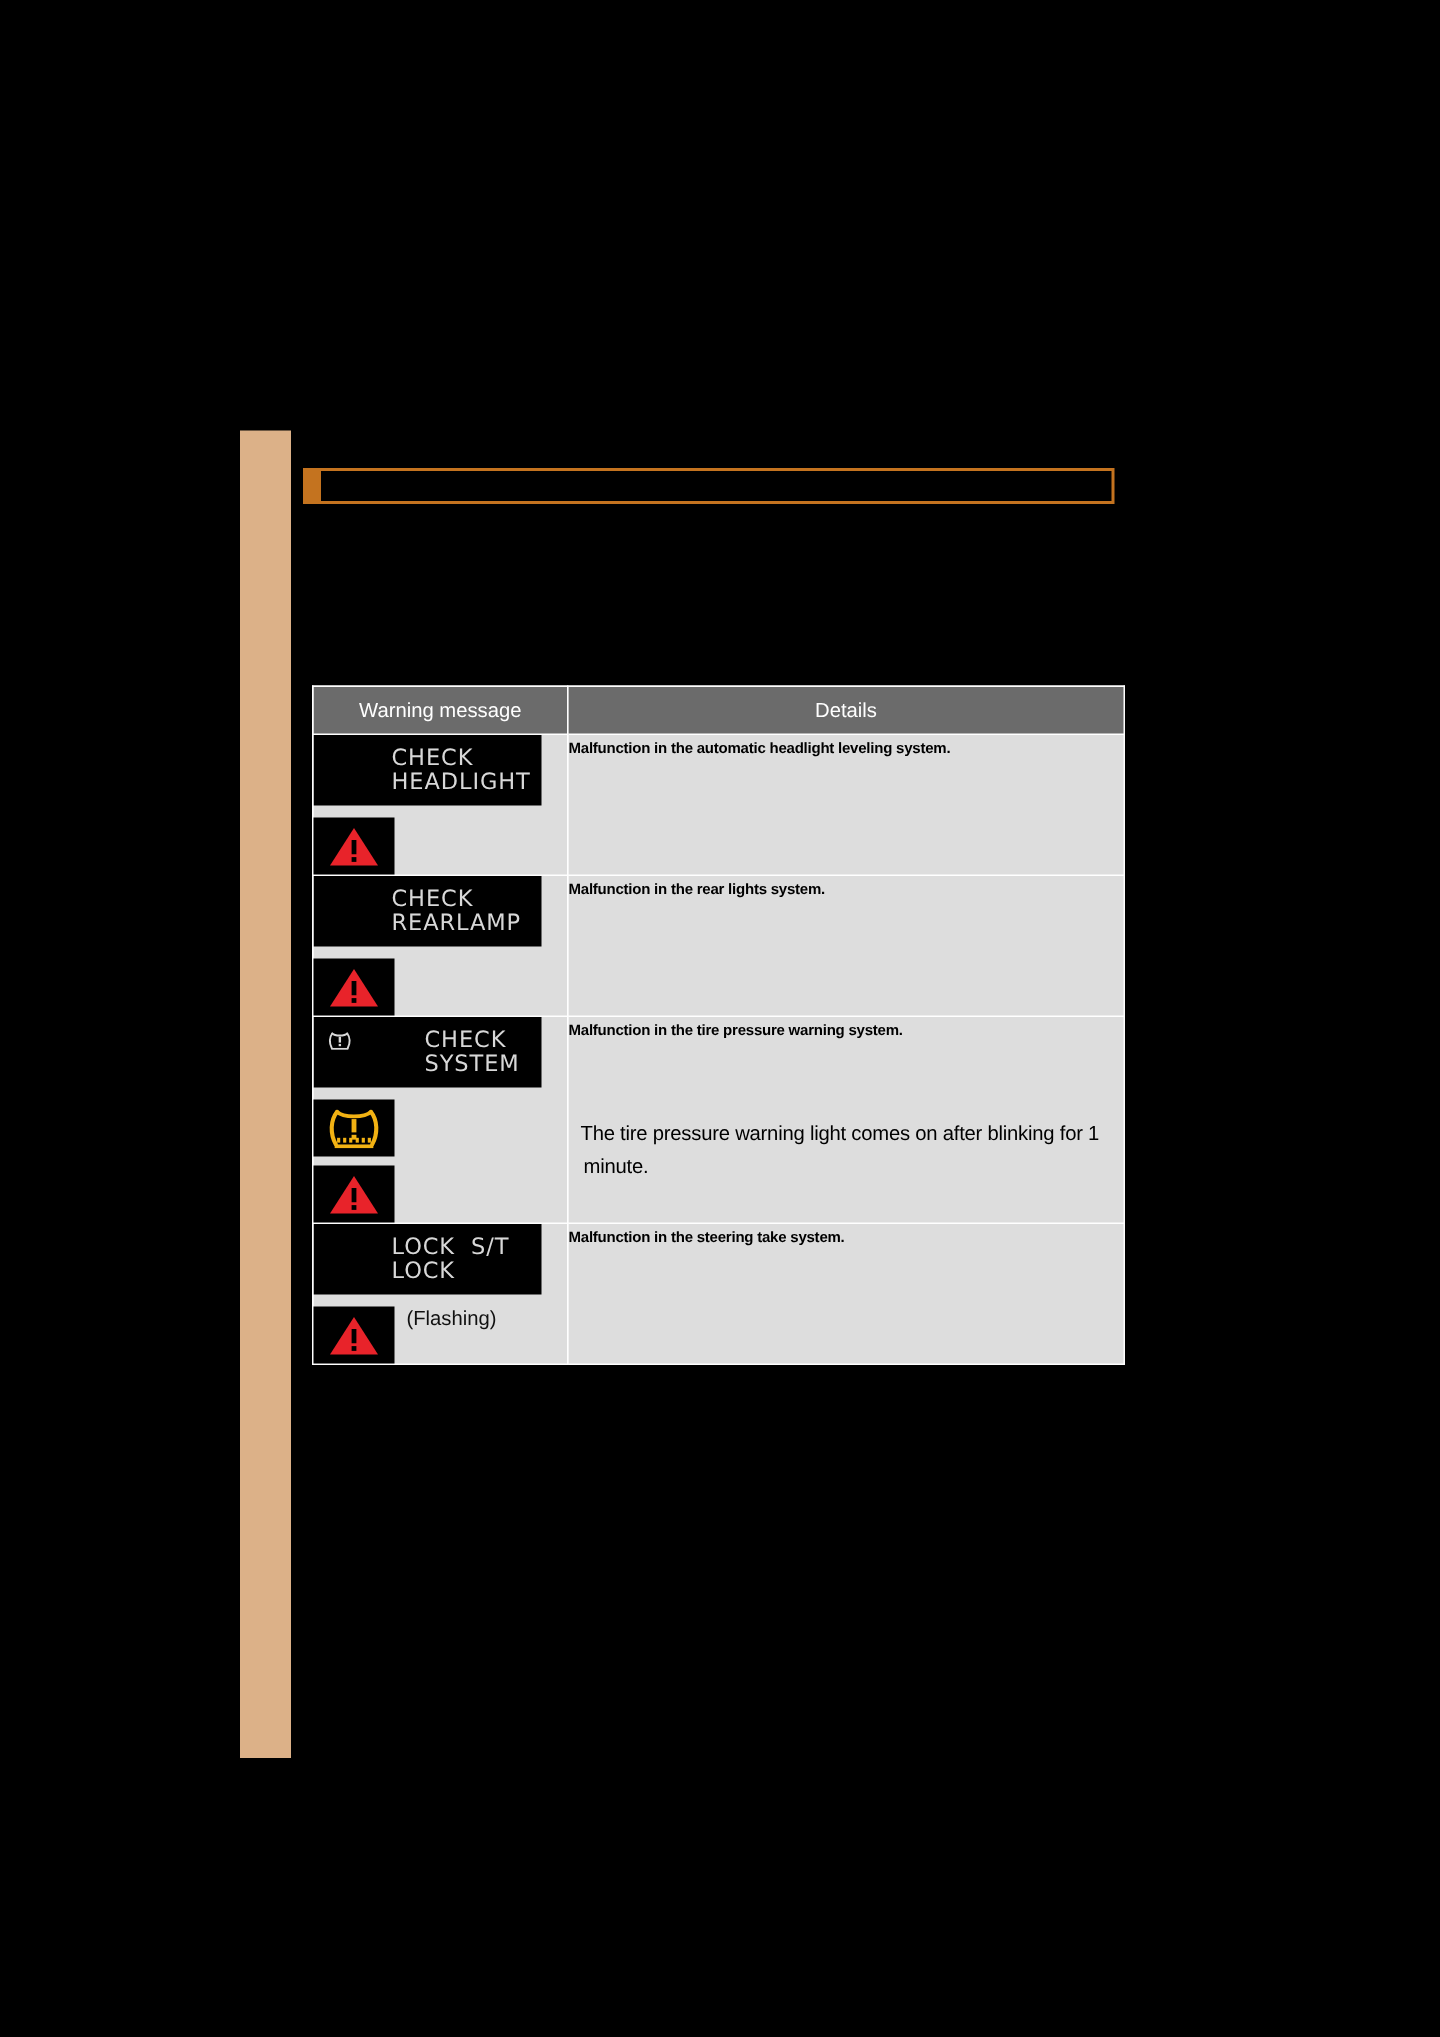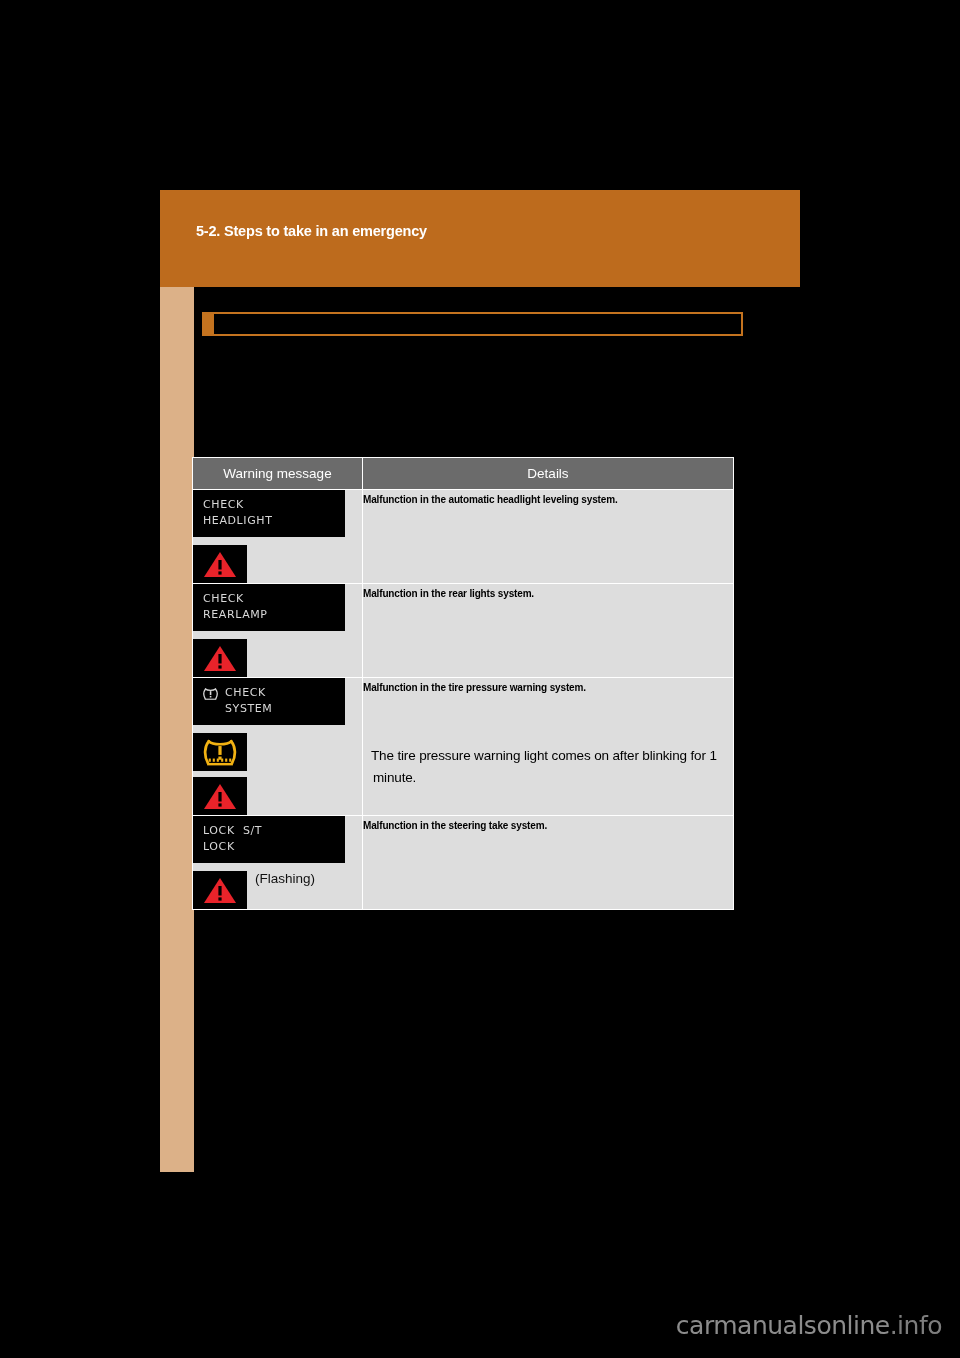--- a/index.html
+++ b/index.html
@@ -81,21 +81,21 @@
     transform: translateY(-50%);
     font-size: 13px;
     font-weight: bold;
     color: #000000;
     white-space: nowrap;
   }
 
   
   #warning-table {
     position: absolute;
-    left: 192px;
+    left: 208px;
     top: 457px;
     width: 541px;
     border-collapse: collapse;
     background: #ffffff;
     table-layout: fixed;
   }
   #warning-table col.c-msg { width: 170px; }
   #warning-table col.c-det { width: 371px; }
 
   #warning-table th {
@@ -128,24 +128,25 @@
     background: #000000;
     display: block;
     box-sizing: border-box;
     width: 152px;
     padding: 7px 8px 8px 10px;
     margin-bottom: 8px;
   }
   .lcd-line {
     color: #d8d8d8;
     font-family: "DejaVu Sans", sans-serif;
-    font-size: 11px;
+    font-size: 15px;
     line-height: 16px;
     letter-spacing: 0.6px;
     white-space: pre;
+    margin-left: 42px;
   }
   .lcd-row {
     display: flex;
     align-items: flex-start;
     gap: 7px;
   }
   .lcd-row .lcd-lines { display: block; }
 
   
   .tpms-mini {
@@ -204,23 +205,20 @@
     letter-spacing: -0.5px;
     font-family: "DejaVu Sans", sans-serif;
   }
   #watermark .wm-dim { color: #7d7d7d; }
 </style>
 </head>
 <body>
 
 <div id="page-sheet">
 
-  <div id="chapter-header">
-    <div id="chapter-header-title">5-2. Steps to take in an emergency</div>
-  </div>
 
   <div id="side-tab"></div>
 
   <div id="section-heading-box">
     <div id="section-heading-accent"></div>
     <div id="section-heading-text"></div>
   </div>
 
   <table id="warning-table">
     <colgroup>
@@ -354,15 +352,14 @@
               <span class="icon-note">(Flashing)</span>
             </div>
           </td>
           <td class="det-cell">
             <div class="det-main">Malfunction in the steering take system.</div>
           </td>
         </tr>
       </tbody>
   </table>
 
-  <div id="watermark"><span>carmanualsonline</span><span class="wm-dim">.info</span></div>
 
 </div>
 
 </body></html>

